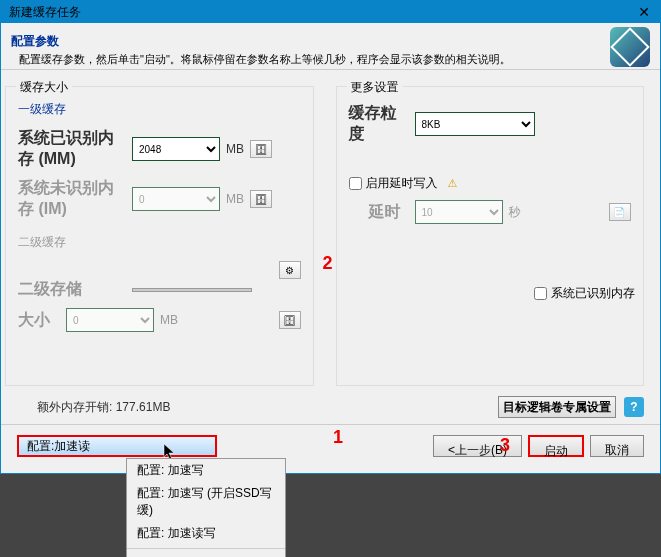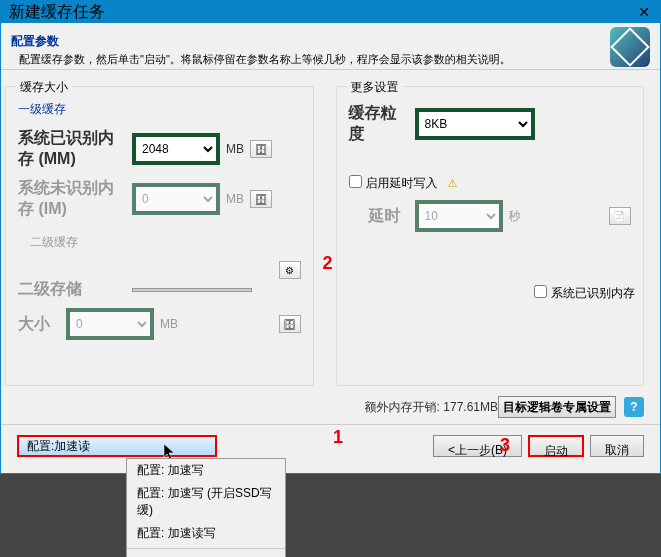--- a/index.html
+++ b/index.html
@@ -1,48 +1,48 @@
 <!DOCTYPE html>
 <html><head>
 <meta charset="utf-8">
 <style>
 * { box-sizing: border-box; font-family: "Microsoft YaHei", "SimSun", sans-serif; }
 body { margin: 0; padding: 0; width: 661px; height: 557px; background: #444; overflow: hidden; font-size: 12px; }
 .window { width: 661px; background: #f0f0f0; border: 1px solid #0a84c8; }
 .titlebar { background: #0a84c8; height: 22px; display: flex; align-items: center; justify-content: space-between; padding: 0 4px 0 8px; color: #000; }
-.titlebar .title { font-size: 16px; color: #000; }
+.titlebar .title { font-size: 12px; color: #000; }
 .titlebar .close { width: 24px; height: 18px; display: flex; align-items: center; justify-content: center; font-size: 14px; color: #000; cursor: default; }
 .header { padding: 4px 10px 2px 10px; background: #f0f0f0; display: flex; justify-content: space-between; align-items: flex-end; }
 .header-text { flex: 1; }
 .header-title { color: #003399; font-weight: bold; font-size: 12px; }
 .header-desc { color: #000; font-size: 11px; margin-top: 2px; margin-left: 8px; }
 .header-icon { width: 40px; height: 40px; background: linear-gradient(135deg,#5bb,#247); border-radius: 6px; position: relative; margin-left: 10px; }
 .header-icon::after { content:""; position:absolute; inset:6px; border:2px solid #fff; transform: rotate(45deg); }
 .divider { height: 1px; background: #ccc; margin: 0; }
 .content { padding: 16px 16px 8px 4px; display: flex; gap: 22px; }
 .panel { flex: 1; border: 1px solid #ddd; padding: 10px 12px 14px 12px; position: relative; min-height: 300px; }
 .panel-title { position: absolute; top: -8px; left: 10px; background: #f0f0f0; padding: 0 4px; font-size: 12px; }
 .subsection { color: #003399; font-size: 12px; margin: 4px 0 10px 0; }
 .subsection.disabled { color: #999; }
 .row { display: flex; align-items: center; margin-bottom: 8px; gap: 6px; }
 .row .label { font-size: 16px; color: #333; width: 108px; font-weight: bold; }
 .row .label.disabled { color: #999; }
-select.combo, input.num { width: 88px; height: 32px; font-size: 12px; border: 4px solid #14532d; background: #fff; padding: 0 2px; }
+select.combo, input.num { width: 88px; height: 24px; font-size: 10px; border: 1px solid #14532d; background: #fff; padding: 0 2px; }
 .combo.wide { width: 120px; }
 .unit { font-size: 12px; color: #333; }
 .unit.disabled { color: #999; }
 .icon-btn { width: 22px; height: 18px; border: 1px solid #aaa; background: linear-gradient(#fdfdfd,#e6e6e6); display: inline-flex; align-items: center; justify-content: center; font-size: 10px; cursor: default; }
-.checkbox { display: inline-flex; align-items: flex-start; gap: 4px; font-size: 12px; }
+.checkbox { display: inline-flex; align-items: center; gap: 4px; font-size: 12px; }
 .checkbox input { width: 13px; height: 13px; margin: 0; }
 .delay-row { margin-left: 20px; }
 .red-box { border: 2px solid #e00; padding: 6px 8px; margin-top: 14px; }
 .anno { color: #e00; font-weight: bold; font-size: 18px; position: absolute; }
 .btn { background: linear-gradient(#f5f5f5,#ddd); border: 1px solid #888; height: 22px; padding: 6px 14px; font-size: 12px; cursor: default; }
 .btn.highlight { border: 2px solid #e00; }
-.footer1 { padding: 2px 16px 6px 36px; font-size: 12px; color: #333; display:flex; justify-content:flex-end; align-items:center; }
+.footer1 { padding: 2px 16px 6px 36px; font-size: 12px; color: #333; display:flex; justify-content:space-between; align-items:center; }
 .target-btn { background: linear-gradient(#f5f5f5,#ddd); border: 1px solid #888; height: 22px; padding: 0 4px; font-size: 12px; font-weight: bold; }
 .help-icon { width: 20px; height: 20px; background: #3ad; border-radius: 3px; color: #fff; font-weight: bold; display: inline-flex; align-items: center; justify-content: center; margin-left: 8px; }
 .bottom-bar { display: flex; align-items: center; gap: 6px; padding: 10px 16px 16px 16px; position: relative; }
 .preset-btn { border: 1px solid #888; background: linear-gradient(#fff,#ddd); height: 20px; padding: 0 8px 0 6px; font-size: 12px; display: inline-flex; align-items: center; }
 .preset-btn .arrow { margin-left: 6px; font-size: 8px; }
 .config-label-box { border: 2px solid #e00; background: linear-gradient(#e6f3ff,#b6daf7); height: 22px; padding: 0 8px; font-size: 12px; display: flex; align-items: center; width: 200px; position:relative; }
 .cursor-svg { position: absolute; right: 38px; top: 6px; }
 .spacer { flex: 1; }
 .menu { position: absolute; left: 126px; top: 458px; width: 160px; background: #f0f0f0; border: 1px solid #999; font-size: 12px; z-index: 5; }
 .menu .item { padding: 3px 10px; cursor: default; }
@@ -81,21 +81,21 @@
         <span class="unit">MB</span>
         <span class="icon-btn">🗄</span>
       </div>
       <div class="row">
         <span class="label disabled">系统未识别内存 (IM)</span>
         <select class="combo disabled-field" disabled=""><option>0</option></select>
         <span class="unit disabled">MB</span>
         <span class="icon-btn">🗄</span>
       </div>
 
-      <div class="subsection disabled" style="margin-top:14px;margin-left:12px;">二级缓存</div>
+      <div class="subsection disabled" style="margin-top:14px;">二级缓存</div>
       <div style="display:flex;align-items:center;justify-content:flex-end;">
           <span class="icon-btn">⚙</span>
         </div>
       <div class="row">
         <span class="label disabled">二级存储</span>
         <div class="slider-track"></div>
       </div>
       <div class="row">
         <span class="label disabled" style="width:42px;">大小</span>
         <select class="combo disabled-field" disabled=""><option>0</option></select>

